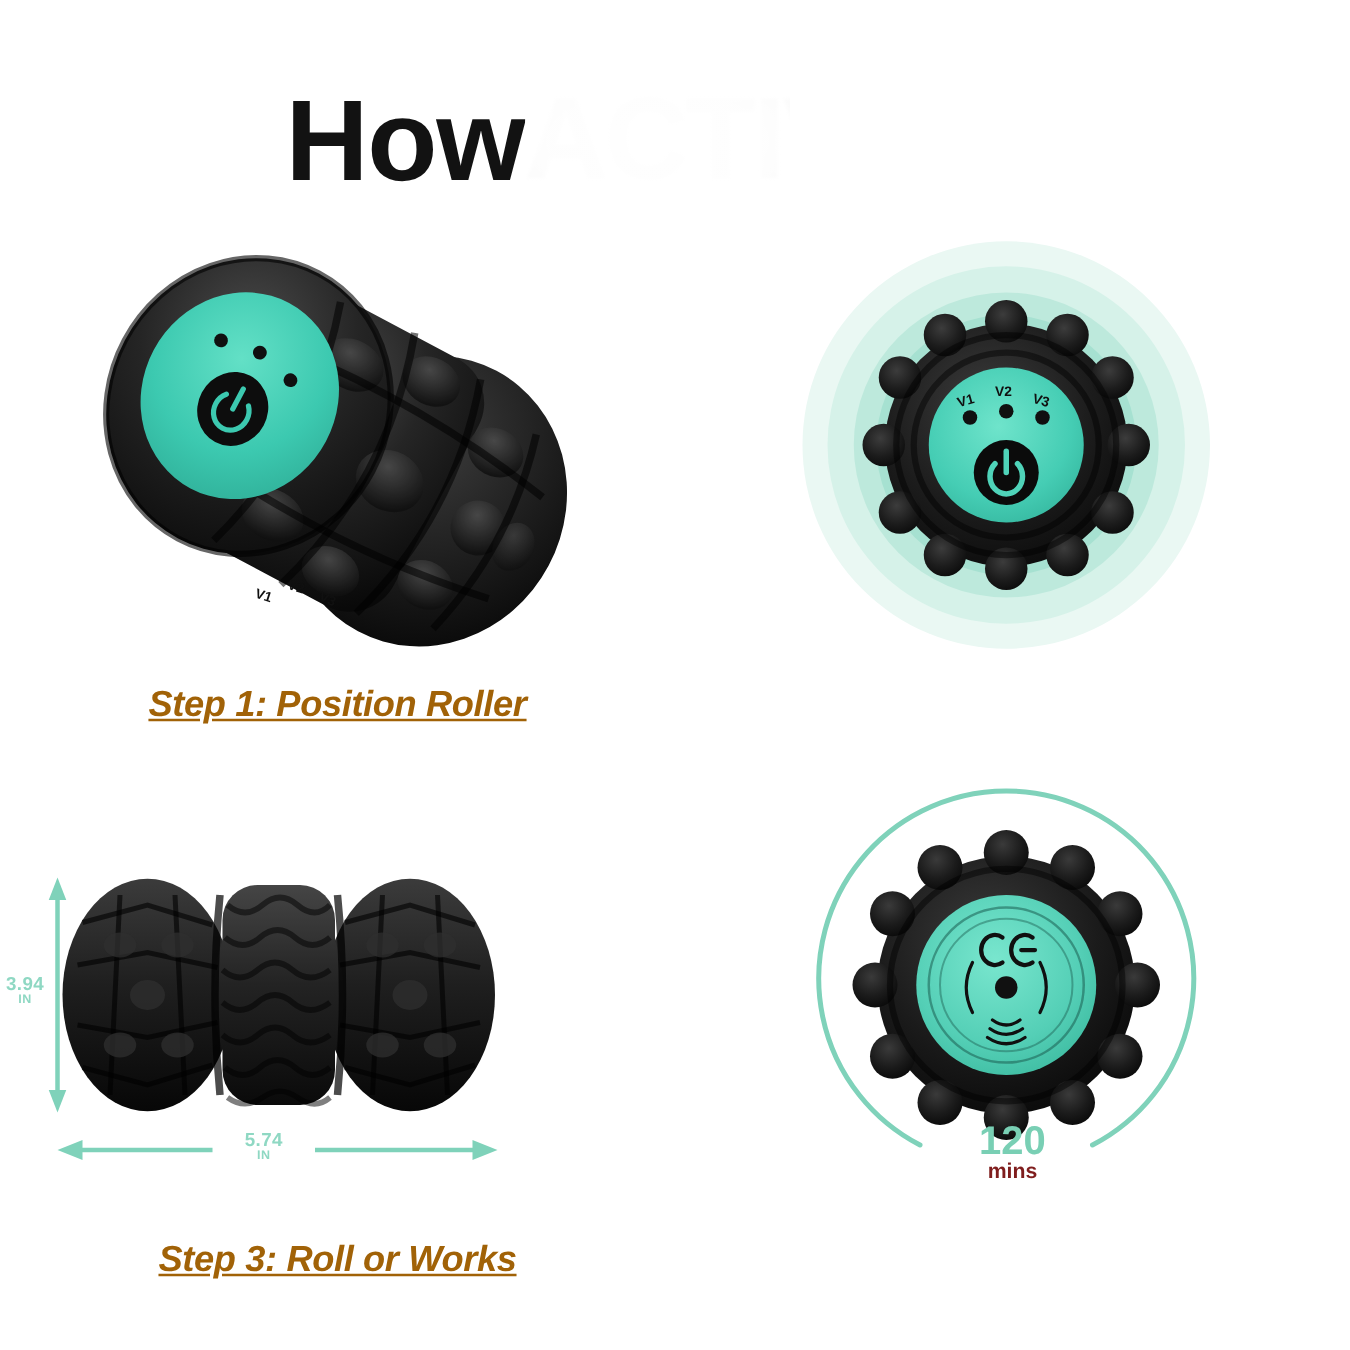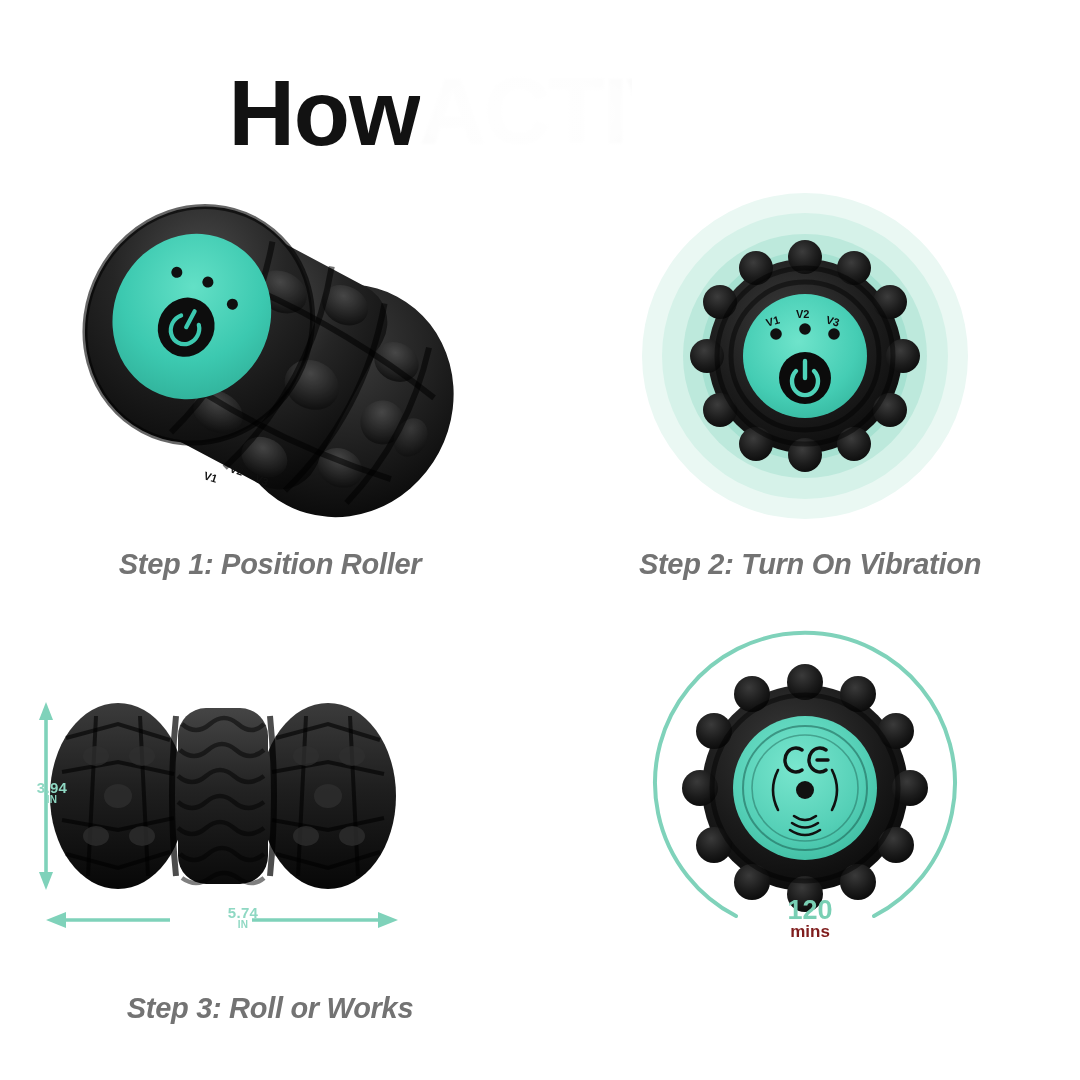--- a/index.html
+++ b/index.html
@@ -92,22 +92,23 @@
   }
   .caption {
     position: absolute;
     left: 0;
     top: 368px;
     width: 540px;
     text-align: center;
     font-size: 29px;
     font-weight: bold;
     font-style: italic;
-    color: #737373;
+    color: #a16207;
     letter-spacing: -0.3px;
+    text-decoration: underline;
   }
   .cell-3 .caption, .cell-4 .caption { top: 372px; }
 
   
   .vlabel {
     position: absolute;
     font-size: 11px;
     font-weight: bold;
     color: #101010;
     letter-spacing: 0px;
@@ -115,34 +116,33 @@
 
   
   .dim-text {
     position: absolute;
     color: #8fd8c3;
     font-size: 15px;
     font-weight: bold;
     text-align: center;
     line-height: 1.02;
     letter-spacing: 0.3px;
-    padding-left: 32px;
   }
   .dim-unit { font-size: 10px; font-weight: bold; display: block; }
 
   
   .mins-box {
     position: absolute;
     left: 50%;
     transform: translateX(-50%);
     text-align: center;
     line-height: 0.98;
   }
   .mins-num {
-    font-size: 27px;
+    font-size: 32px;
     font-weight: bold;
     color: #79cfb4;
     letter-spacing: 0px;
     display: block;
   }
   .mins-unit {
     font-size: 17px;
     font-weight: bold;
     color: #7f1d1d;
     display: block;
@@ -303,21 +303,20 @@
             <path d="M-9 15 a13 14 0 1 0 18 0"></path>
             <line x1="0" y1="5" x2="0" y2="22"></line>
           </g>
         </g>
       </svg>
 
       <div class="vlabel" style="left:226px; top:135px; transform:rotate(-16deg);">V1</div>
       <div class="vlabel" style="left:256px; top:128px;">V2</div>
       <div class="vlabel" style="left:286px; top:135px; transform:rotate(16deg);">V3</div>
     </div>
-    <div class="caption">Step 2: Turn On Vibration</div>
   </div>
 
   <div class="cell cell-3">
     <div class="art">
       <svg width="540" height="370" viewBox="0 0 540 370">
         <defs>
           <linearGradient id="lobeL" x1="0" y1="0" x2="0" y2="1">
             <stop offset="0%" stop-color="#3b3b3b"></stop>
             <stop offset="45%" stop-color="#1f1f1f"></stop>
             <stop offset="100%" stop-color="#070707"></stop>

